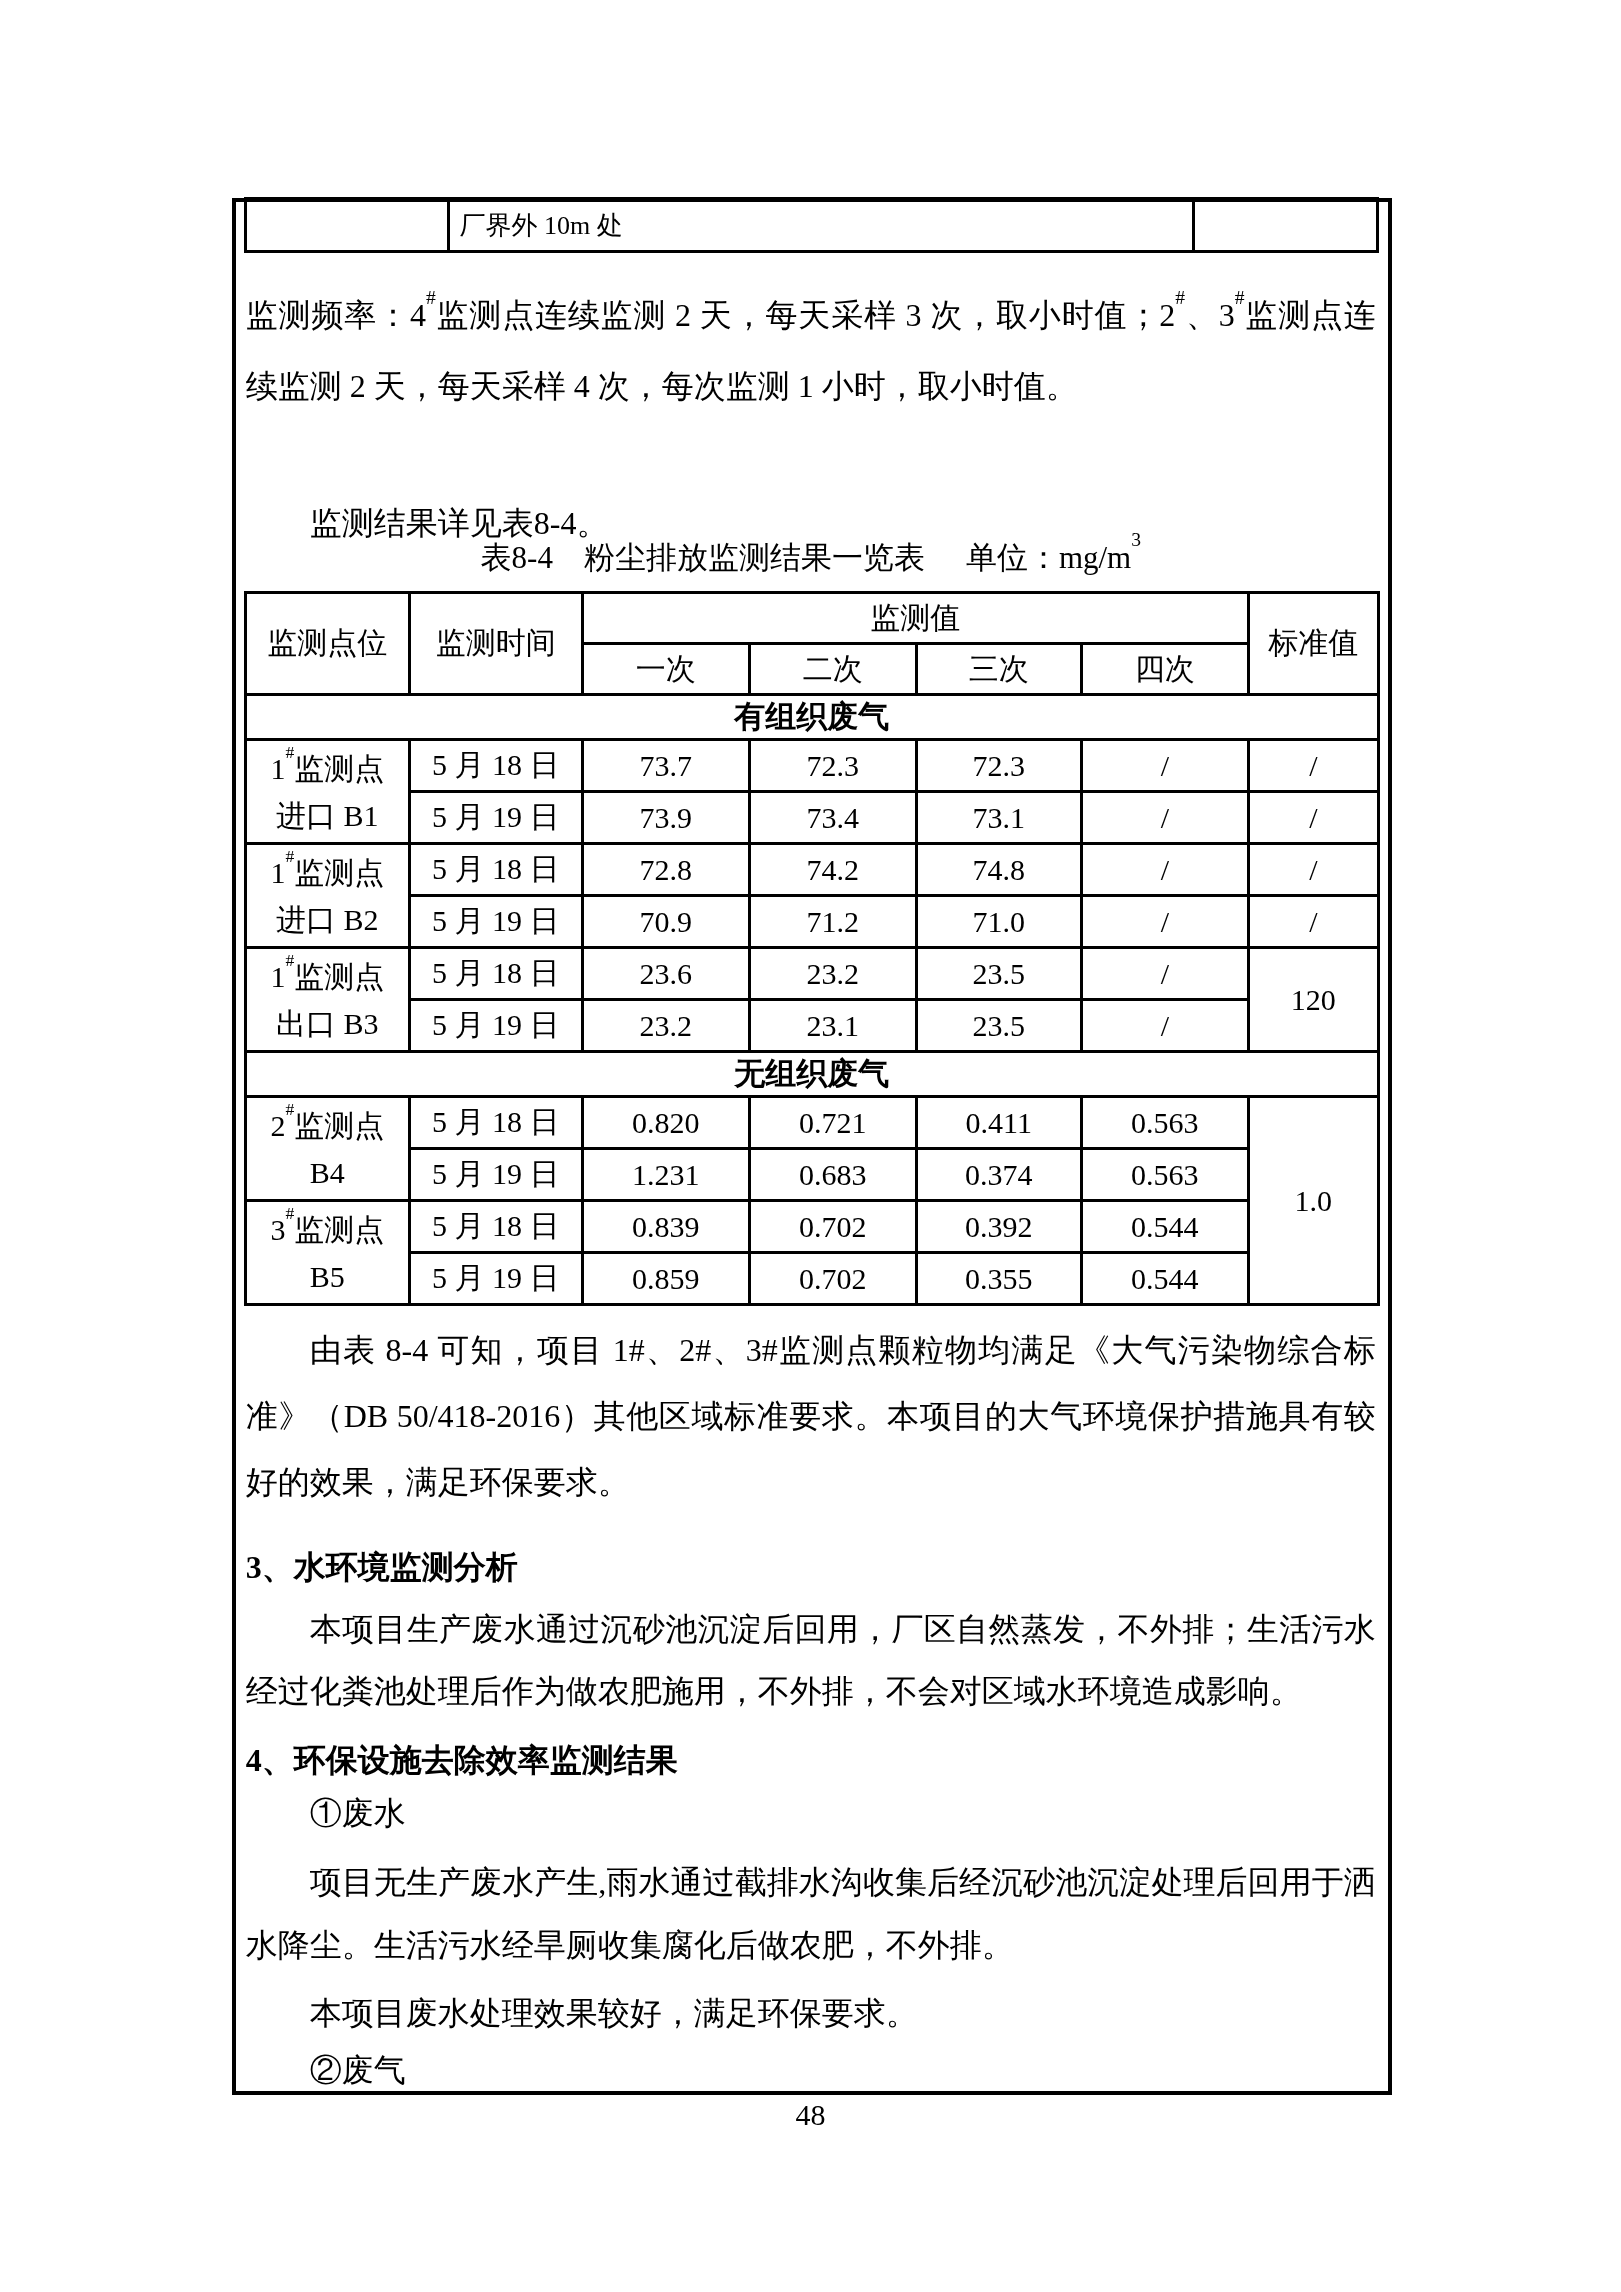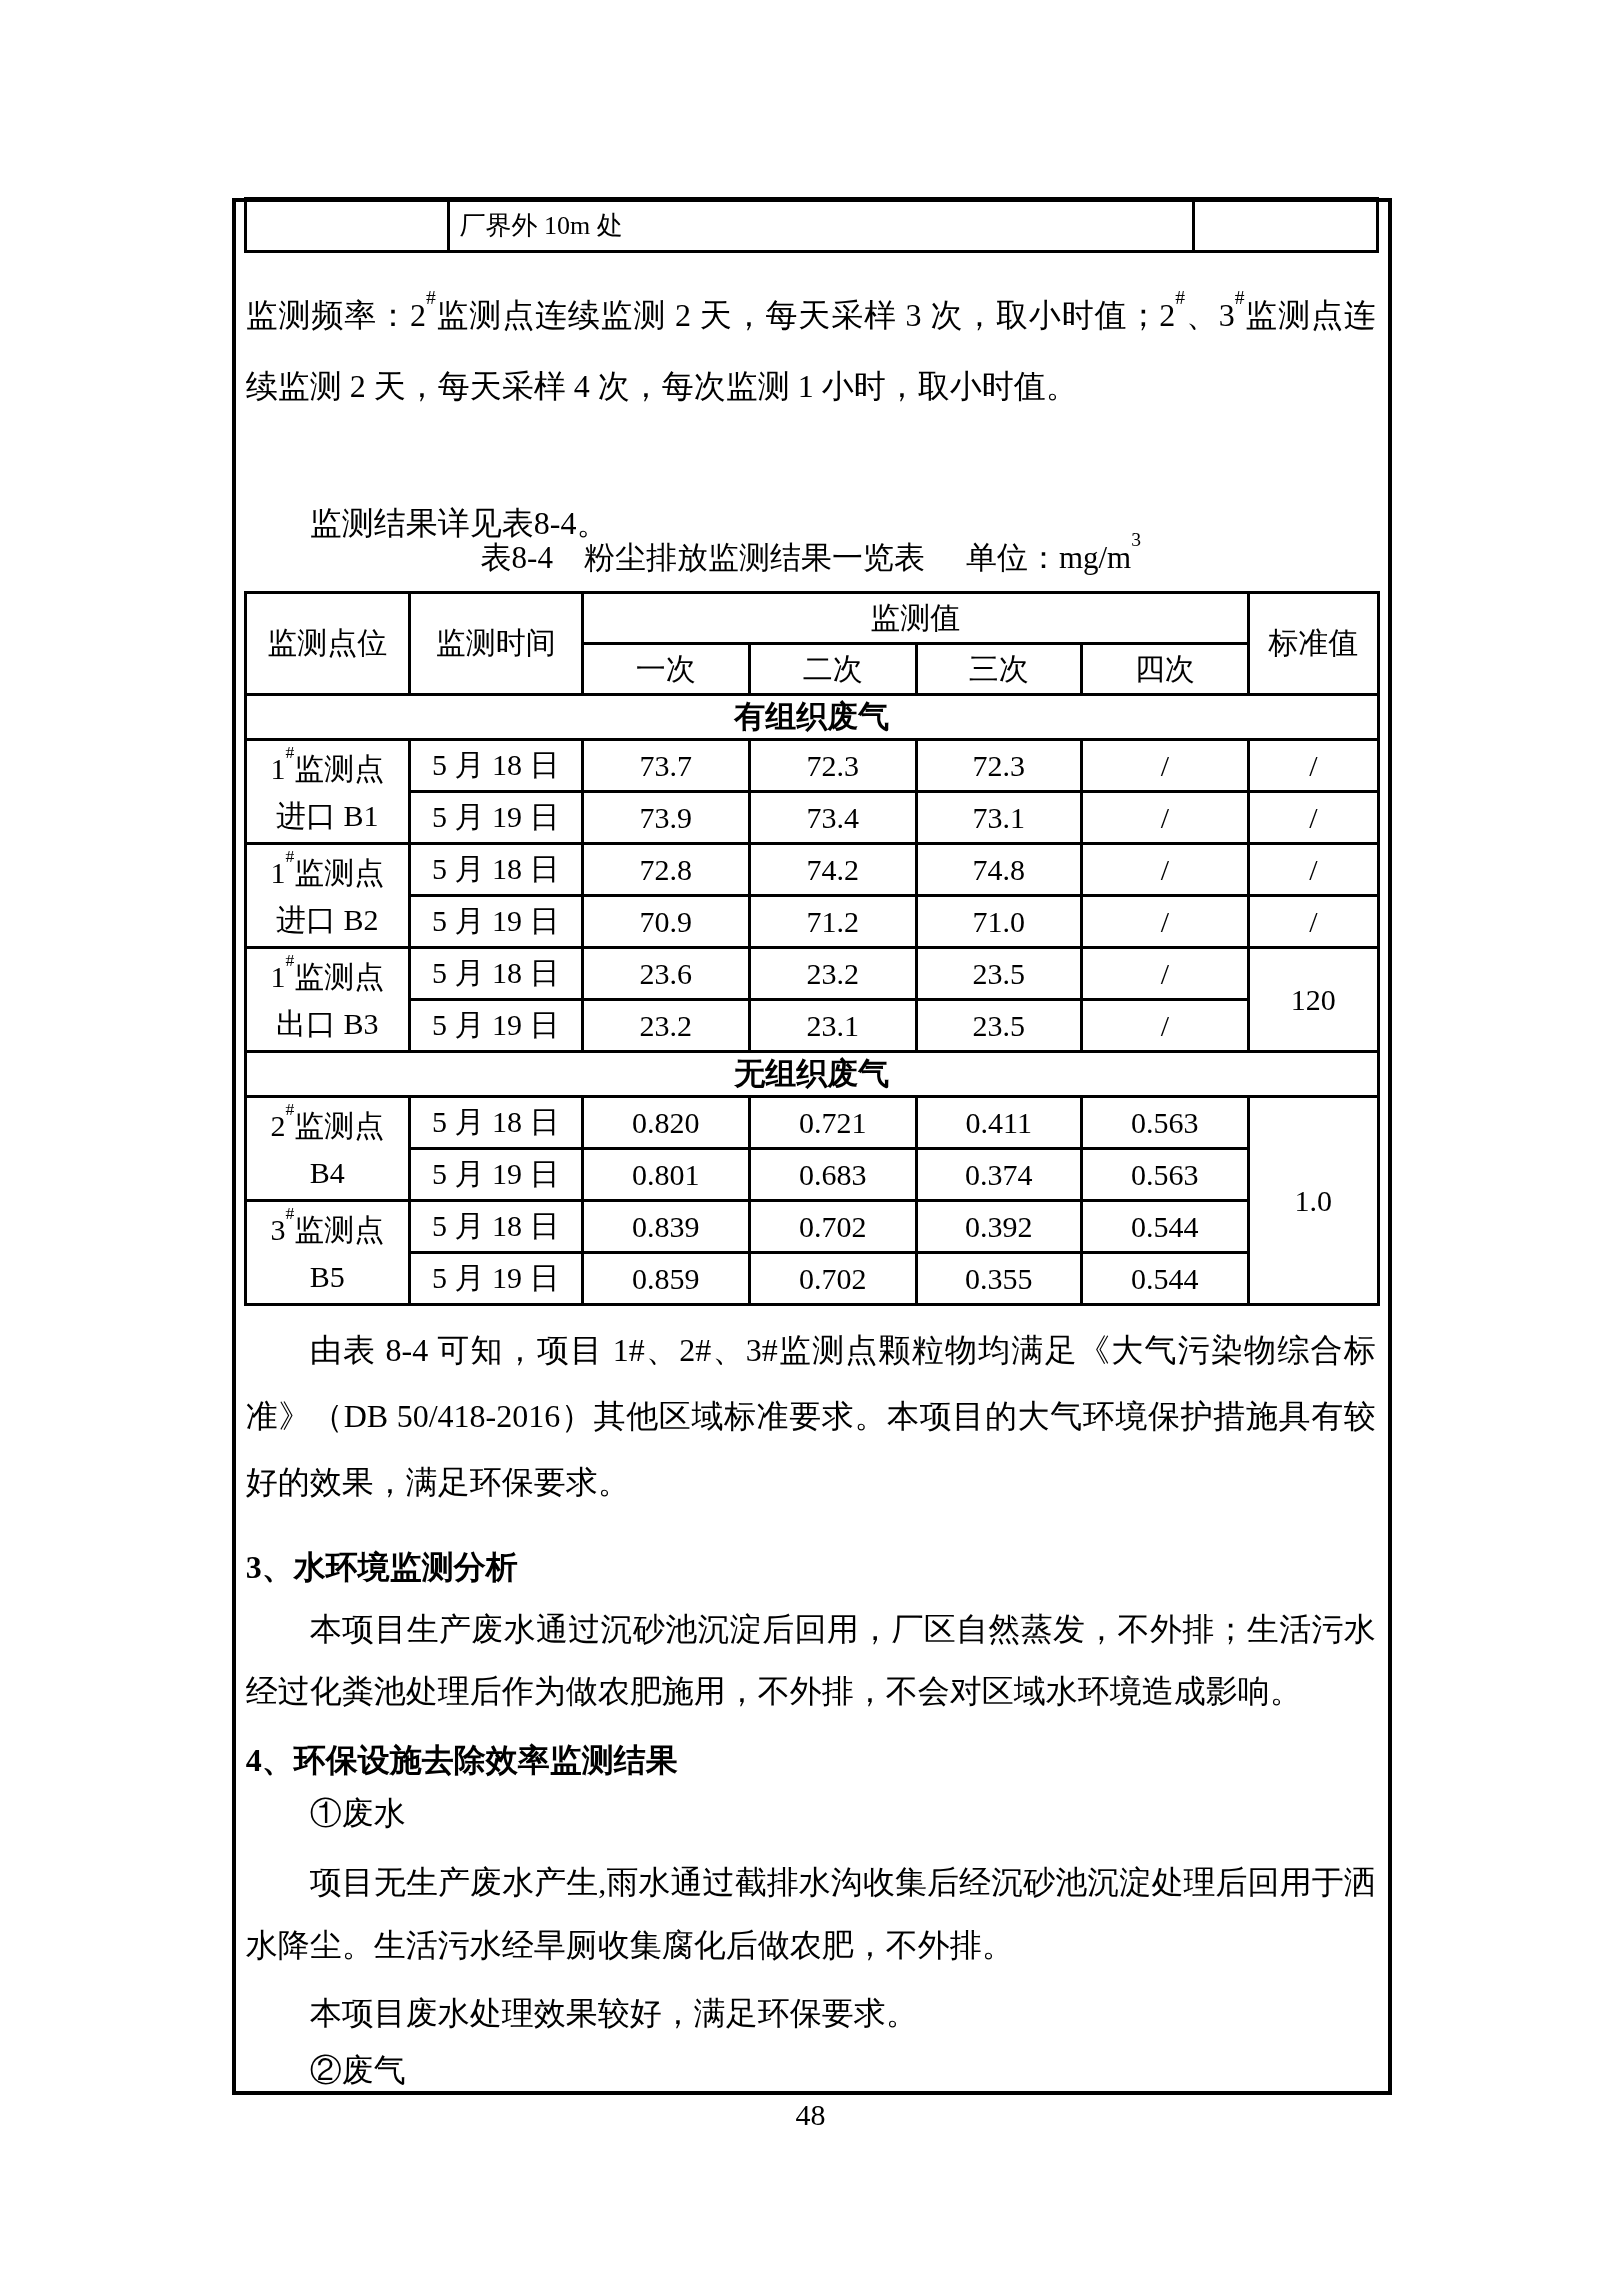--- a/index.html
+++ b/index.html
@@ -121,21 +121,21 @@
       </colgroup>
     <tbody>
         <tr>
       <td></td>
       <td class="site">厂界外 10m 处</td>
       <td></td>
     </tr>
   </tbody>
     </table>
 
-  <div class="para p-freq"><span>监测频率：2</span><sup>#</sup><span>监测点连续监测 2 天，每天采样 3 次，取小时值；2</span><sup>#</sup><span>、3</span><sup>#</sup><span>监测点连续监测 2 天，每天采样 4 次，每次监测 1 小时，取小时值。</span></div>
+  <div class="para p-freq"><span>监测频率：4</span><sup>#</sup><span>监测点连续监测 2 天，每天采样 3 次，取小时值；2</span><sup>#</sup><span>、3</span><sup>#</sup><span>监测点连续监测 2 天，每天采样 4 次，每次监测 1 小时，取小时值。</span></div>
 
 
   <div class="para p-resultref indent">监测结果详见表8-4。</div>
 
   <div class="caption"><span>表8-4　粉尘排放监测结果一览表</span><span class="unit"><span>单位：mg/m</span><sup>3</sup></span></div>
 
   <table class="mtable">
     <colgroup>
       <col style="width:164px">
         <col style="width:173px">
@@ -237,21 +237,21 @@
           </td>
       <td>5 月 18 日</td>
       <td>0.820</td>
       <td>0.721</td>
       <td>0.411</td>
       <td>0.563</td>
       <td rowspan="4">1.0</td>
     </tr>
     <tr class="drow">
       <td>5 月 19 日</td>
-      <td>0.801</td>
+      <td>1.231</td>
       <td>0.683</td>
       <td>0.374</td>
       <td>0.563</td>
     </tr>
 
     <tr class="drow">
       <td rowspan="2" class="point">
             <div><span>3</span><sup>#</sup><span>监测点</span></div>
             <div>B5</div>
           </td>

